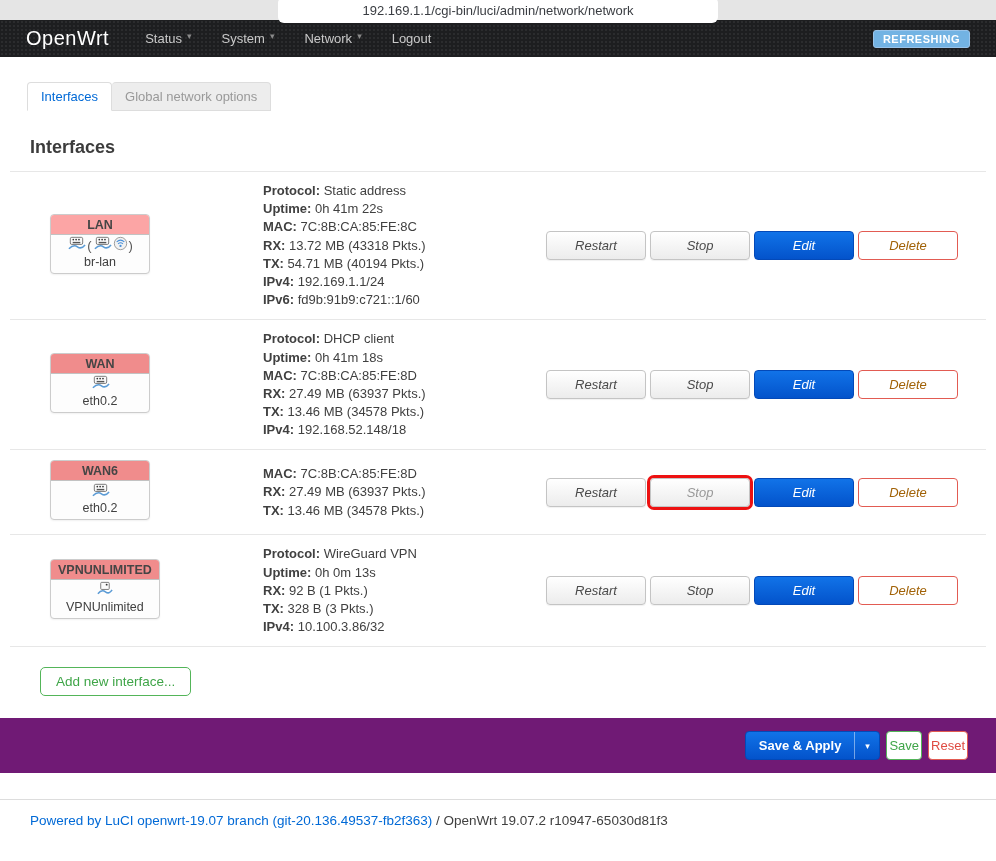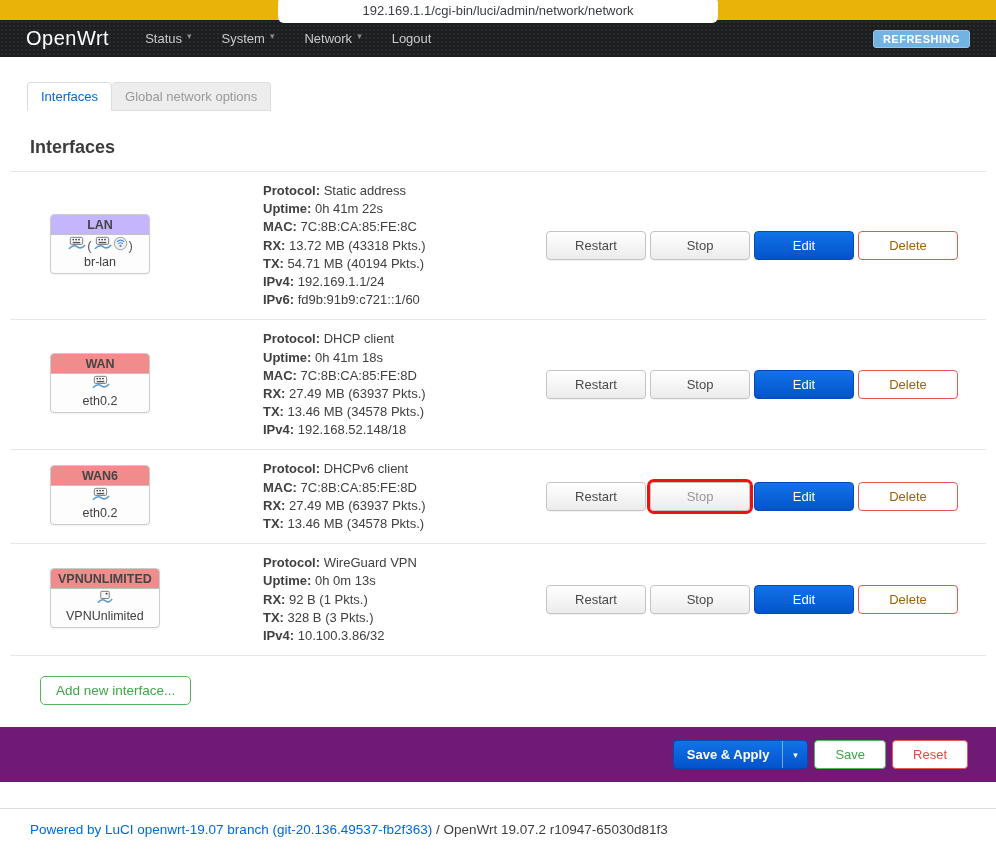--- a/index.html
+++ b/index.html
@@ -1,20 +1,20 @@
 <!DOCTYPE html>
 <html><head>
 <meta charset="utf-8">
 <style>
   * { margin:0; padding:0; box-sizing:border-box; }
   html,body { width:996px; min-height:861px; background:#fff;
     font-family:"Liberation Sans","DejaVu Sans",sans-serif; color:#404040; }
 
   
-  .browser-bar { height:20px; background:#eab308; display:flex; align-items:center; justify-content:center; }
+  .browser-bar { height:20px; background:#e5e5e5; display:flex; align-items:center; justify-content:center; }
   .url-pill { background:#fff; border-radius:6px; height:26px; min-width:440px; padding:0 18px;
     display:flex; align-items:center; justify-content:center; color:#3a3d42; font-size:13px; }
 
   
   .navbar { height:37px; background:#1d1e20;
     background-image:radial-gradient(circle,#2b2c2e 1px,transparent 1px); background-size:4px 4px;
     display:flex; align-items:center; padding:0 26px; }
   .brand { color:#fff; font-size:20px; font-weight:300; letter-spacing:.5px; margin-right:36px; }
   .nav-item { color:#c9c9c9; font-size:13px; margin-right:30px; display:flex; align-items:flex-start; gap:5px; cursor:pointer; }
   .caret { color:#8a8a8a; font-size:9px; }
@@ -42,39 +42,39 @@
   .iface-body { padding:2px 6px 4px; }
   .icons-row { height:18px; display:flex; align-items:center; justify-content:center; gap:1px; }
   .paren { color:#555; font-size:13px; line-height:1; }
   .device-label { font-size:12.5px; color:#404040; }
   .details-col { width:300px; font-size:13px; line-height:1.4; color:#404040; }
   .details-col b { font-weight:bold; }
   .btn-col { margin-left:auto; display:flex; gap:4px; }
 
   
   .btn { width:100px; height:29px; border-radius:4px; font-size:13px; display:flex;
-    align-items:center; justify-content:center; cursor:pointer; }
+    align-items:center; justify-content:center; cursor:pointer;font-style:italic; }
   .btn-neutral { background:linear-gradient(#ffffff,#ececec); border:1px solid #c4c4c4;
     color:#4a4a4a; box-shadow:0 1px 1px rgba(0,0,0,.06); }
   .btn-primary { background:linear-gradient(#1173e8,#0353cb); border:1px solid #0349b8; color:#fff; }
   .btn-danger { background:#fff; border:1px solid #e25b52; color:#a16207; }
   .highlighted { outline:3px solid #ed1111; color:#999 !important; }
 
   .add-btn { display:inline-block; margin:20px 0 0 40px; background:#fff; border:1px solid #53b559;
     color:#3fa548; font-size:13.5px; padding:6px 15px; border-radius:5px; cursor:pointer; }
 
   
   .action-bar { margin-top:22px; background:#701a75; padding:13px 28px; display:flex;
     justify-content:flex-end; align-items:center; gap:6px; }
   .split-btn { display:flex; height:29px; border-radius:4px; overflow:hidden;
     border:1px solid #0349b8; background:linear-gradient(#1173e8,#0353cb); cursor:pointer; }
   .split-main { color:#fff; font-size:13px; font-weight:bold; padding:0 13px; display:flex; align-items:center; }
   .split-caret { width:25px; display:flex; align-items:center; justify-content:center;
     border-left:1px solid rgba(255,255,255,.45); color:#fff; font-size:9px; }
-  .bar-btn { height:29px; padding:0 20px; border-radius:4px; background:#fff; font-size:13px;
+  .bar-btn { height:29px; padding:0 2px; border-radius:4px; background:#fff; font-size:13px;
     display:flex; align-items:center; cursor:pointer; }
   .bar-save { border:1px solid #53b559; color:#3fa548; }
   .bar-reset { border:1px solid #e25b52; color:#df4b42; }
 
   
   .footer { border-top:1px solid #ddd; margin-top:26px; padding:13px 0 12px 30px; font-size:13.5px; }
   .footer a { color:#0069d6; text-decoration:none; cursor:pointer; }
 </style>
 </head>
 <body>
@@ -114,21 +114,21 @@
 </div>
 
 <h2 class="page-title">Interfaces</h2>
 <hr class="heading-rule">
 
 
 <div class="iface-list">
   <div class="iface-row">
     <div class="box-col">
       <div class="iface-box">
-        <span class="zone-badge" style="background: #c4b5fd;">LAN</span>
+        <span class="zone-badge" style="background: #fca5a5;">LAN</span>
         <div class="iface-body">
           <div class="icons-row">
               <span><svg width="19" height="15" viewBox="0 0 20 15">
                   <rect x="3.5" y="1" width="13" height="7.5" rx="1.5" fill="#fafafa" stroke="#777"></rect>
                   <circle cx="6.6" cy="3.4" r=".9" fill="#333"></circle>
                   <circle cx="9.6" cy="3.4" r=".9" fill="#333"></circle>
                   <circle cx="12.6" cy="3.4" r=".9" fill="#333"></circle>
                   <rect x="6" y="5.8" width="8" height="1.5" fill="#555"></rect>
                   <path d="M2 13 Q7 8 11 11 T19 9" fill="none" stroke="#5b9bd5" stroke-width="1.6"></path>
                 </svg></span>
@@ -218,21 +218,20 @@
                   <circle cx="12.6" cy="3.4" r=".9" fill="#333"></circle>
                   <rect x="6" y="5.8" width="8" height="1.5" fill="#555"></rect>
                   <path d="M2 13 Q7 8 11 11 T19 9" fill="none" stroke="#5b9bd5" stroke-width="1.6"></path>
                 </svg></span>
             </div>
           <div class="device-label">eth0.2</div>
         </div>
       </div>
     </div>
     <div class="details-col">
-        <div><b>Protocol:</b> DHCPv6 client</div>
         <div><b>MAC:</b> 7C:8B:CA:85:FE:8D</div>
         <div><b>RX:</b> 27.49 MB (63937 Pkts.)</div>
         <div><b>TX:</b> 13.46 MB (34578 Pkts.)</div>
       </div>
     <div class="btn-col">
       <span class="btn btn-neutral">Restart</span>
       <span class="btn btn-neutral highlighted">Stop</span>
       <span class="btn btn-primary">Edit</span>
       <span class="btn btn-danger">Delete</span>
     </div>

